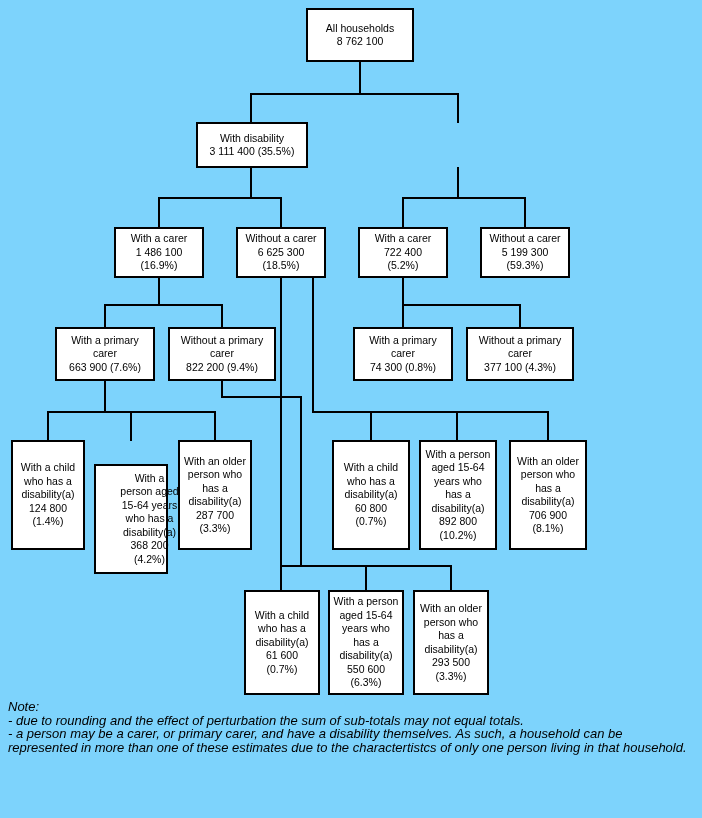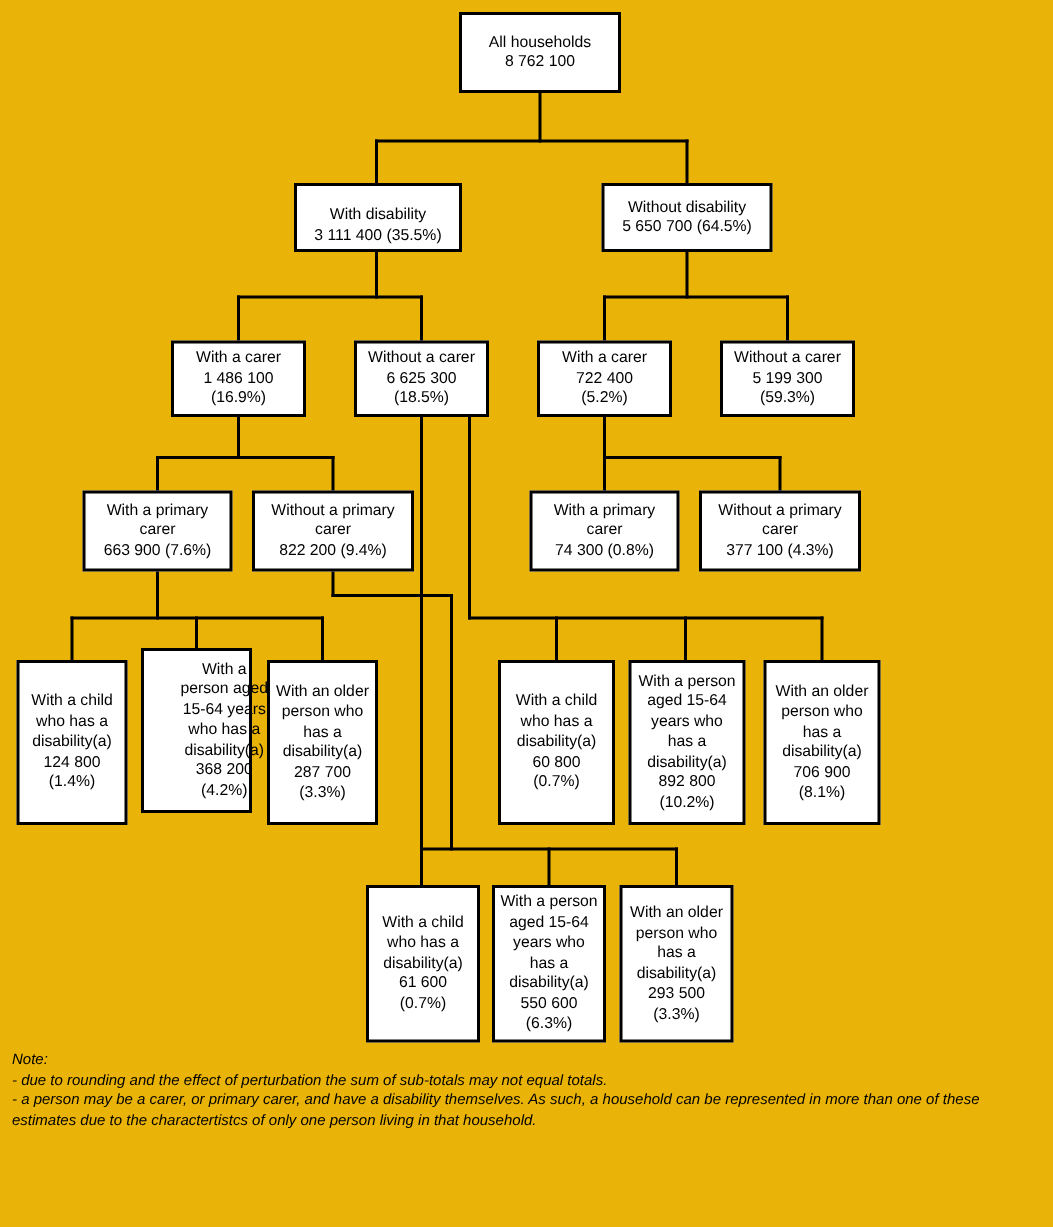--- a/index.html
+++ b/index.html
@@ -10,21 +10,21 @@
   }
   body {
     font-family: "Liberation Sans", sans-serif;
     color: #000000;
   }
   #page {
     position: relative;
     width: 702px;
     height: 818px;
     overflow: hidden;
-    background: #eab308;
+    background: #7dd3fc;
   }
   #connectors {
     position: absolute;
     left: 0;
     top: 0;
     width: 702px;
     height: 818px;
     pointer-events: none;
   }
   .node {
@@ -43,21 +43,21 @@
     z-index: 2;
   }
   .node .line {
     display: block;
     white-space: nowrap;
   }
   .notes {
     position: absolute;
     left: 8px;
     font-style: italic;
-    font-size: 10px;
+    font-size: 13px;
     line-height: 13.5px;
     color: #000000;
     z-index: 2;
   }
   #note-block { top: 700px; width: 686px; }
   #note-a { top: 784px; width: 690px; }
   .notes p { margin: 0; }
   .notes .hang { text-indent: 0; }
 </style>
 </head>
@@ -117,29 +117,25 @@
       <path d="M366,566 L366,590"></path>
       <path d="M451,566 L451,590"></path>
     </g>
   </svg>
 
   <div class="node" style="left:306px; top:8px; width:108px; height:54px;">
     <span class="line">All households</span>
     <span class="line">8 762 100</span>
   </div>
 
-  <div class="node" style="left:196px; top:122px; width:112px; height:46px;justify-content:flex-end;">
+  <div class="node" style="left:196px; top:122px; width:112px; height:46px;">
     <span class="line">With disability</span>
     <span class="line">3 111 400 (35.5%)</span>
   </div>
 
-  <div class="node" style="left:401px; top:122px; width:114px; height:46px;">
-    <span class="line">Without disability</span>
-    <span class="line">5 650 700 (64.5%)</span>
-  </div>
 
   <div class="node" style="left:114px; top:227px; width:90px; height:51px;">
     <span class="line">With a carer</span>
     <span class="line">1 486 100</span>
     <span class="line">(16.9%)</span>
   </div>
 
   <div class="node" style="left:236px; top:227px; width:90px; height:51px;">
     <span class="line">Without a carer</span>
     <span class="line">6 625 300</span>
@@ -183,21 +179,21 @@
   </div>
 
   <div class="node" style="left:11px; top:440px; width:74px; height:110px;">
     <span class="line">With a child</span>
     <span class="line">who has a</span>
     <span class="line">disability(a)</span>
     <span class="line">124 800</span>
     <span class="line">(1.4%)</span>
   </div>
 
-  <div class="node" style="left:94px; top:432px; width:74px; height:110px;padding-left:40px;">
+  <div class="node" style="left:94px; top:464px; width:74px; height:110px;padding-left:40px;">
     <span class="line">With a</span>
     <span class="line">person aged</span>
     <span class="line">15-64 years</span>
     <span class="line">who has a</span>
     <span class="line">disability(a)</span>
     <span class="line">368 200</span>
     <span class="line">(4.2%)</span>
   </div>
 
   <div class="node" style="left:178px; top:440px; width:74px; height:110px;">

